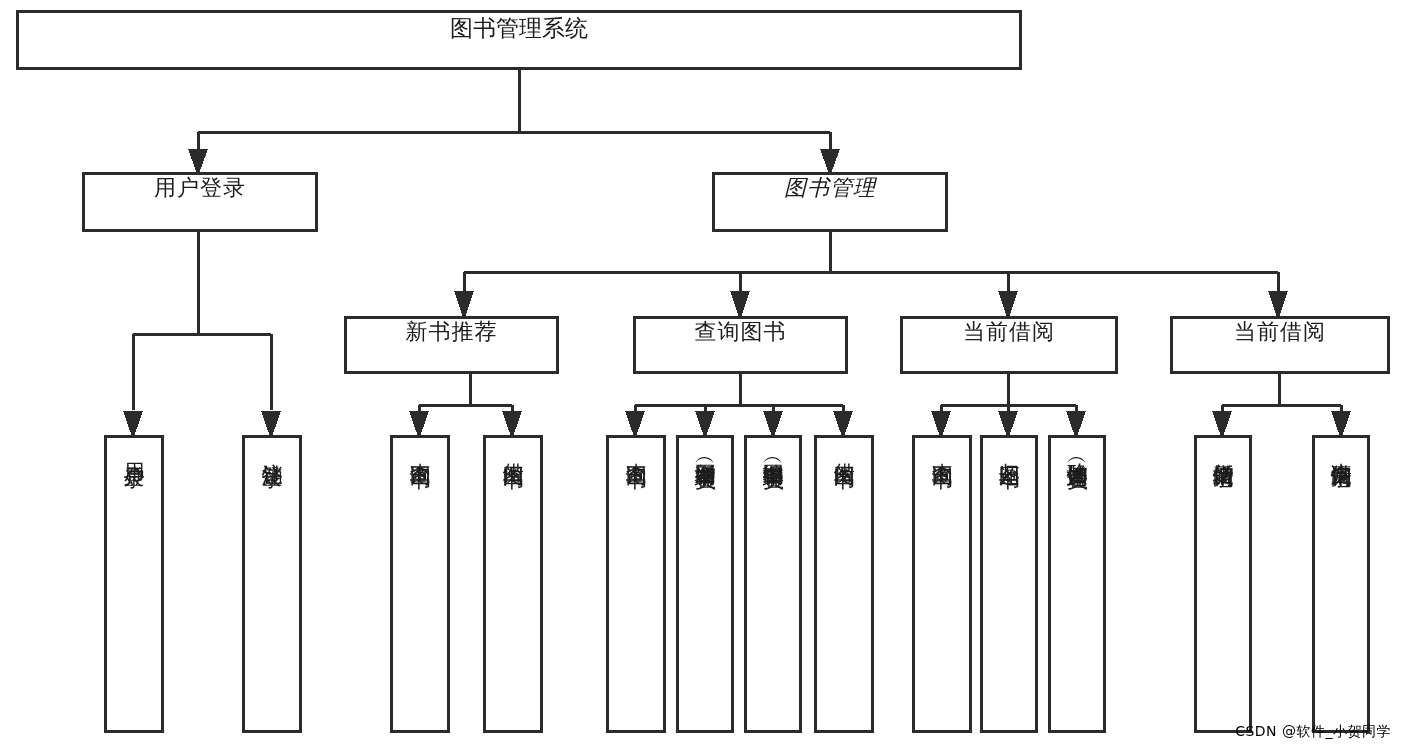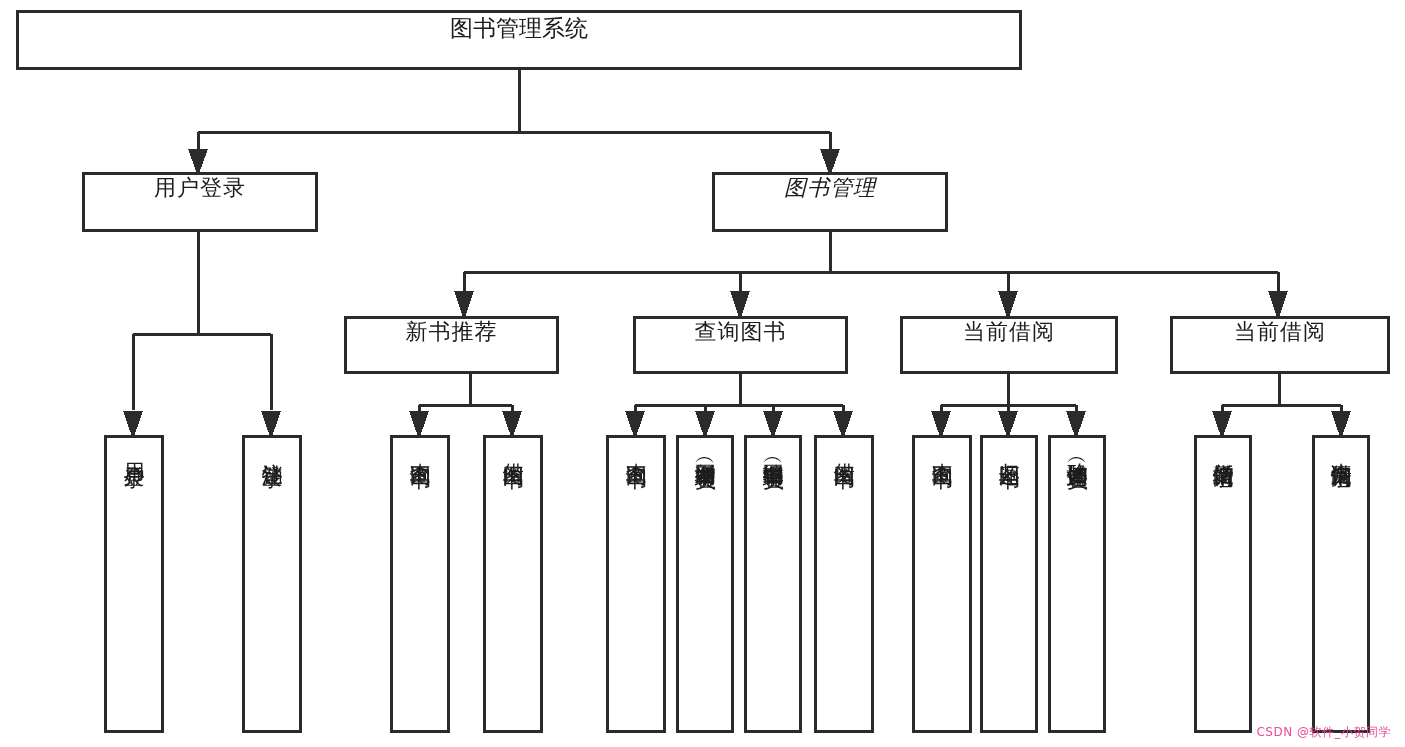--- a/index.html
+++ b/index.html
@@ -56,22 +56,22 @@
     white-space: nowrap;
     display: block;
   }
   .leaf-tall .vtext {
     letter-spacing: 1px;
   }
   #watermark {
     position: absolute;
     right: 14px;
     bottom: 6px;
-    font-size: 12px;
-    color: #ec4899;
+    font-size: 14px;
+    color: #000000;
     letter-spacing: 0.5px;
     white-space: nowrap;
     font-family: "DejaVu Sans", "Liberation Sans", sans-serif;
   }
 </style>
 </head>
 <body>
 
 <div id="canvas">
 

